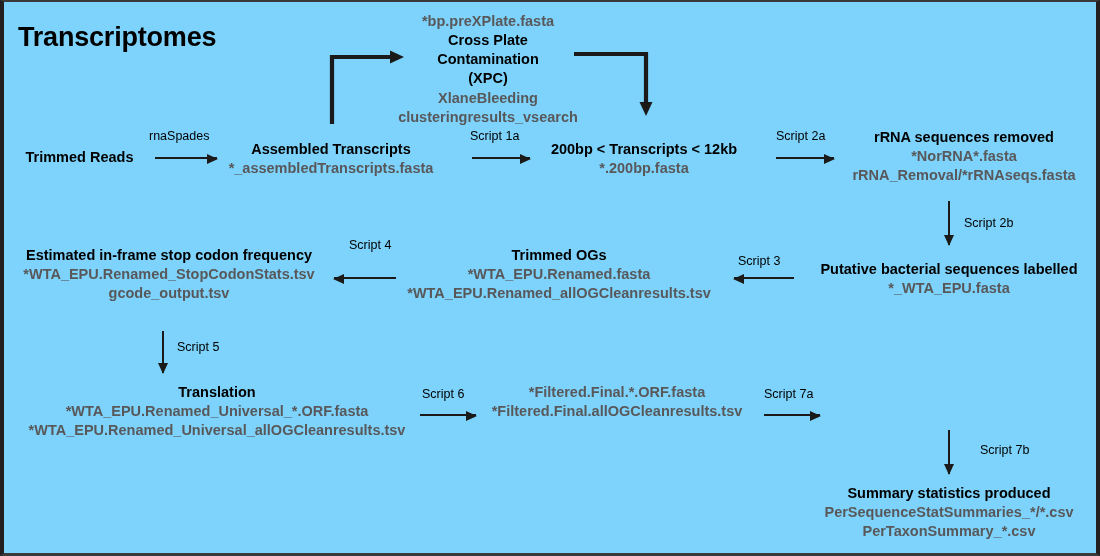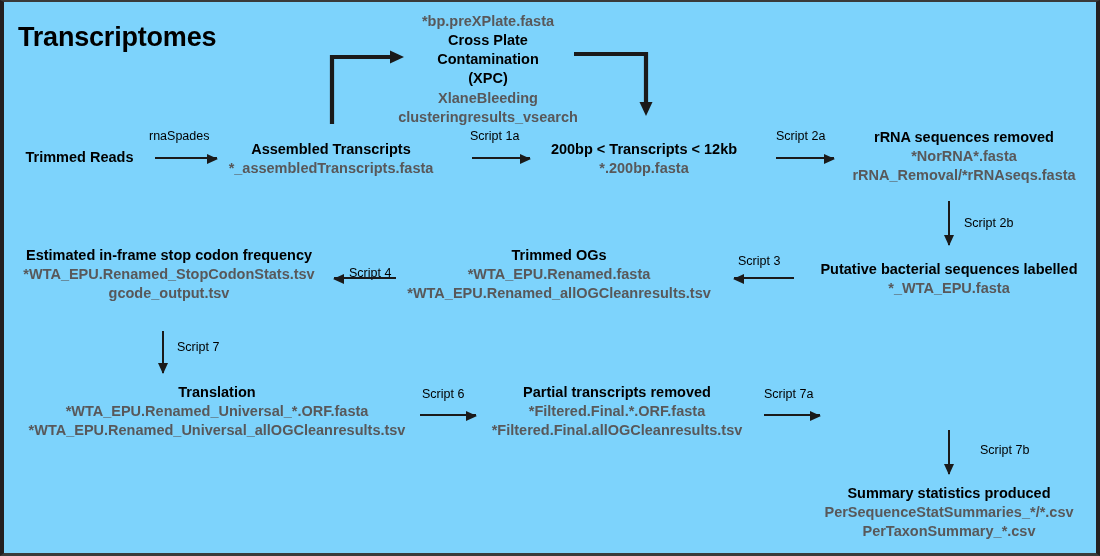--- a/index.html
+++ b/index.html
@@ -156,43 +156,42 @@
 
   <div class="label" style="left:734px; top:252px;">Script 3</div>
   <div class="h-arrow left" style="left:730px; top:275px; width:60px;"></div>
 
   <div class="node" style="left:390px; top:244px; width:330px;">
     <div class="n-title">Trimmed OGs</div>
     <div class="n-file">*WTA_EPU.Renamed.fasta</div>
     <div class="n-file">*WTA_EPU.Renamed_allOGCleanresults.tsv</div>
   </div>
 
-  <div class="label" style="left:345px; top:264px;">Script 4</div>
+  <div class="label" style="left:345px; top:236px;">Script 4</div>
   <div class="h-arrow left" style="left:330px; top:275px; width:62px;"></div>
 
   <div class="node" style="left:4px; top:244px; width:322px;">
     <div class="n-title">Estimated in-frame stop codon frequency</div>
     <div class="n-file">*WTA_EPU.Renamed_StopCodonStats.tsv</div>
     <div class="n-file">gcode_output.tsv</div>
   </div>
 
   <div class="v-arrow" style="left:158px; top:329px; height:42px;"></div>
-  <div class="label" style="left:173px; top:338px;">Script 7</div>
+  <div class="label" style="left:173px; top:338px;">Script 5</div>
 
   <div class="node" style="left:4px; top:381px; width:418px;">
     <div class="n-title">Translation</div>
     <div class="n-file">*WTA_EPU.Renamed_Universal_*.ORF.fasta</div>
     <div class="n-file">*WTA_EPU.Renamed_Universal_allOGCleanresults.tsv</div>
   </div>
 
   <div class="label" style="left:418px; top:385px;">Script 6</div>
   <div class="h-arrow" style="left:416px; top:412px; width:56px;"></div>
 
   <div class="node" style="left:468px; top:381px; width:290px;">
-    <div class="n-title">Partial transcripts removed</div>
     <div class="n-file">*Filtered.Final.*.ORF.fasta</div>
     <div class="n-file">*Filtered.Final.allOGCleanresults.tsv</div>
   </div>
 
   <div class="label" style="left:760px; top:385px;">Script 7a</div>
   <div class="h-arrow" style="left:760px; top:412px; width:56px;"></div>
 
 
   <div class="v-arrow" style="left:944px; top:428px; height:44px;"></div>
   <div class="label" style="left:976px; top:441px;">Script 7b</div>

